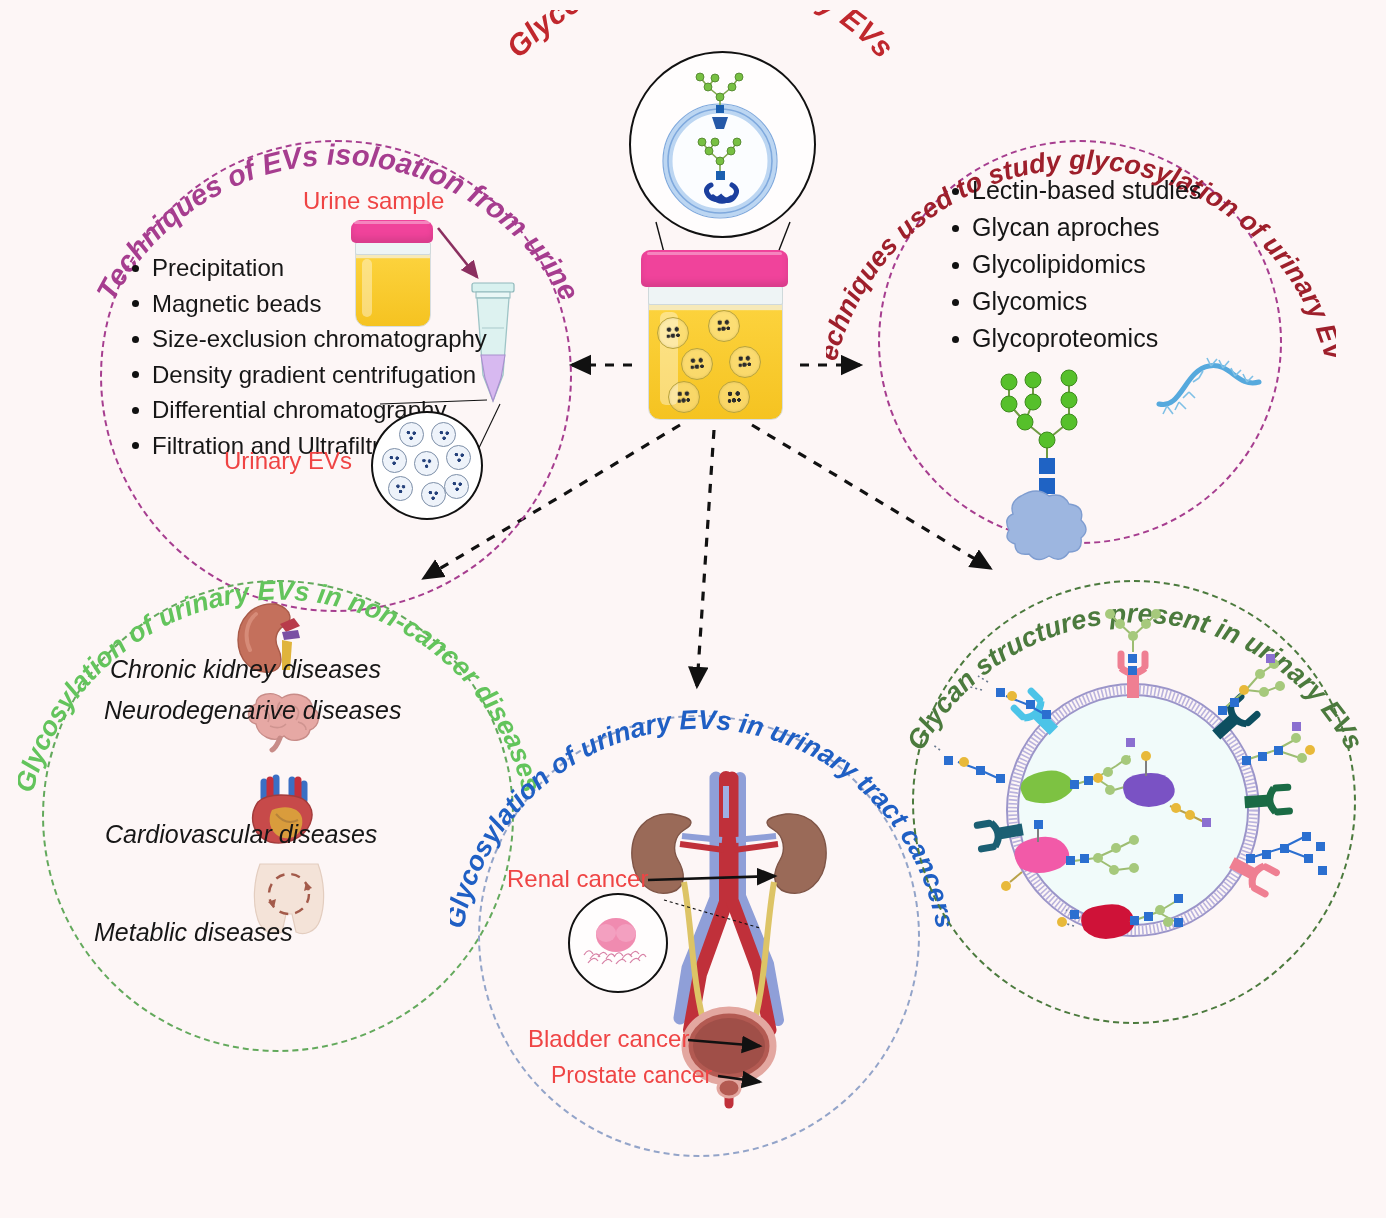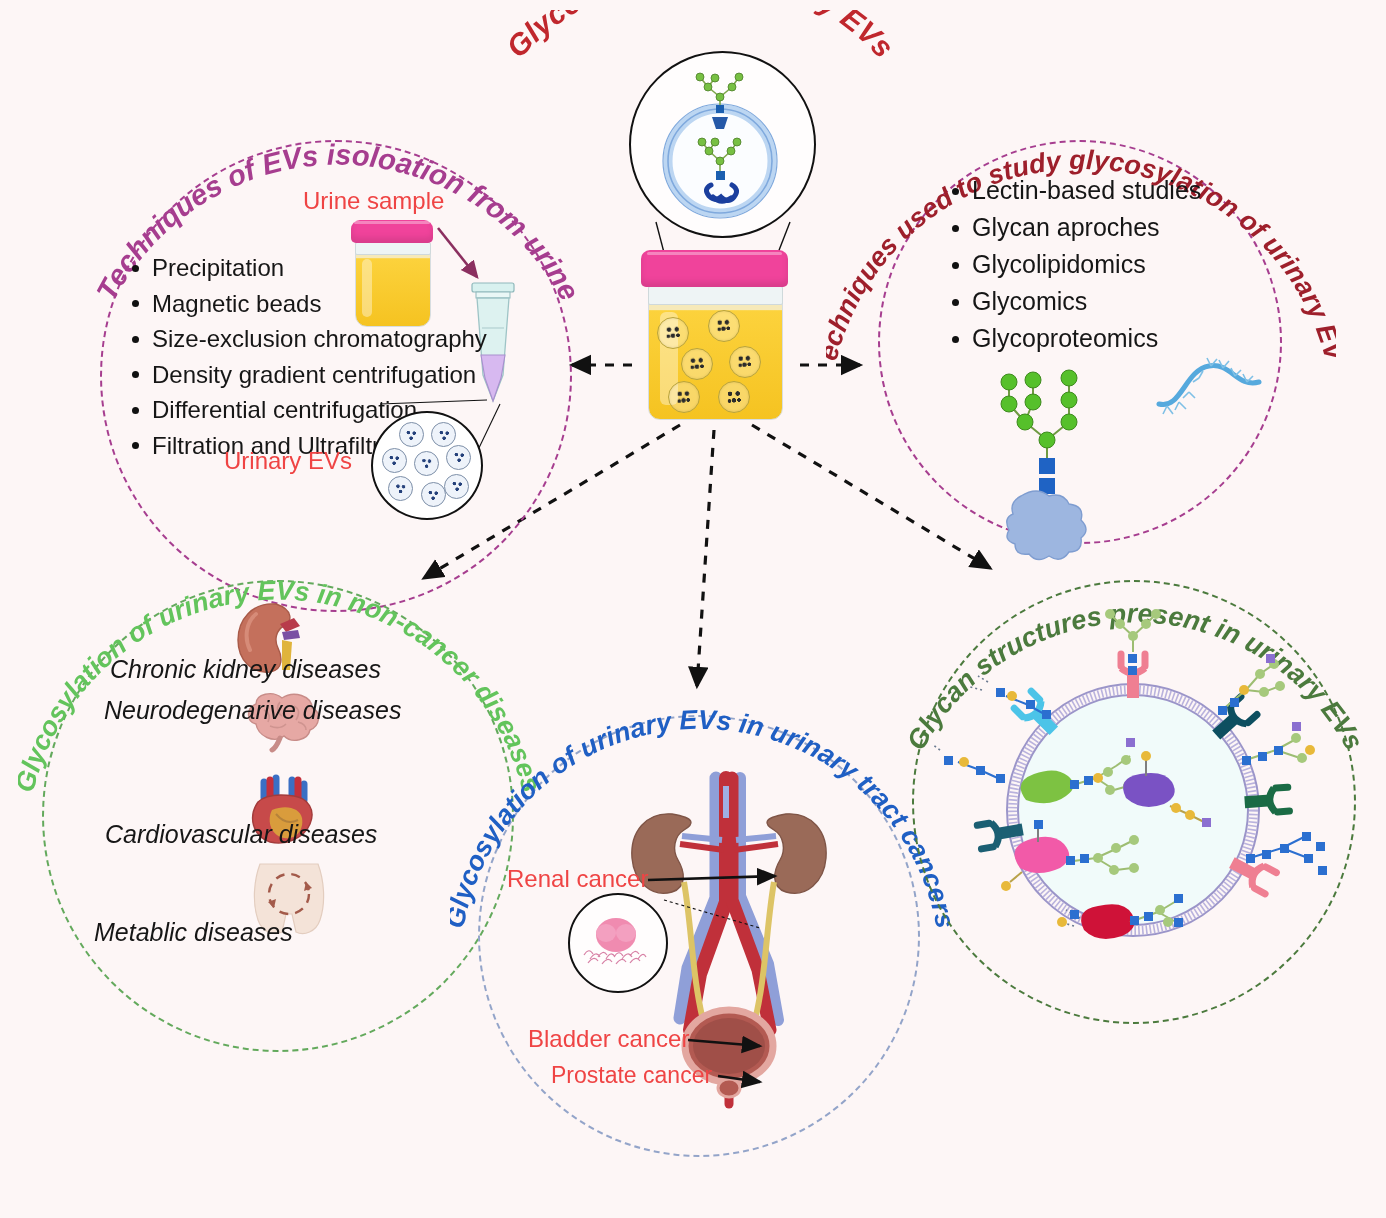--- a/index.html
+++ b/index.html
@@ -229,21 +229,21 @@
     <path d="M15,15 L47,15 L41,92 L31,118 L21,92 Z" fill="#ddf2f0" stroke="#9ec4c6" stroke-width="1.3"></path>
     <path d="M19,72 L43,72 L39,95 L31,118 L23,95 Z" fill="#d7b9f0" stroke="#a98fce" stroke-width="1.1"></path>
     <line x1="20" y1="45" x2="42" y2="45" stroke="#a9c9cb" stroke-width="1"></line>
   </svg>
 
   <ul class="blist" style="left:126px;top:250px;font-size:24px;width:420px;">
     <li><span>Precipitation</span></li>
     <li><span>Magnetic beads</span></li>
     <li><span>Size-exclusion chromatography</span></li>
     <li><span>Density gradient centrifugation</span></li>
-    <li><span>Differential centrifugation</span></li>
+    <li><span>Differential chromatography</span></li>
     <li><span>Filtration and Ultrafiltration</span></li>
   </ul>
 
   <svg class="layer" style="left:0;top:0;" width="1386" height="1218">
     <path d="M380,404 L487,400" stroke="#111" stroke-width="1.1" fill="none"></path>
     <path d="M455,498 L500,404" stroke="#111" stroke-width="1.1" fill="none"></path>
   </svg>
 
   <div class="evcluster" style="left:371px;top:411px;width:108px;height:105px;">
     <div class="miniev" style="left:24%;top:9%;width:23px;height:23px;"></div>

